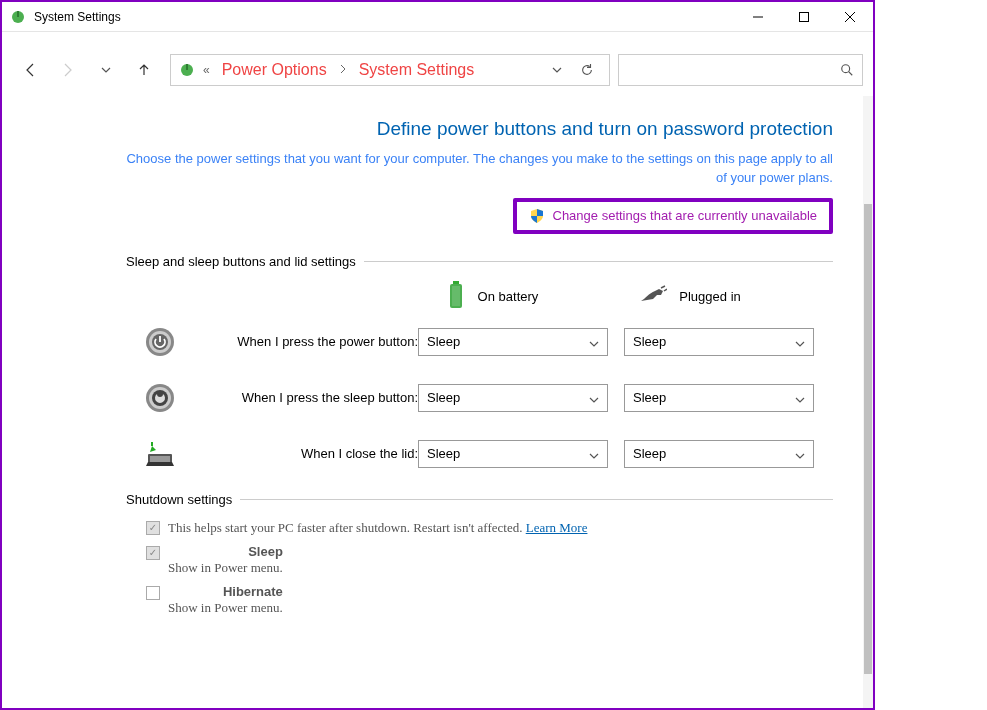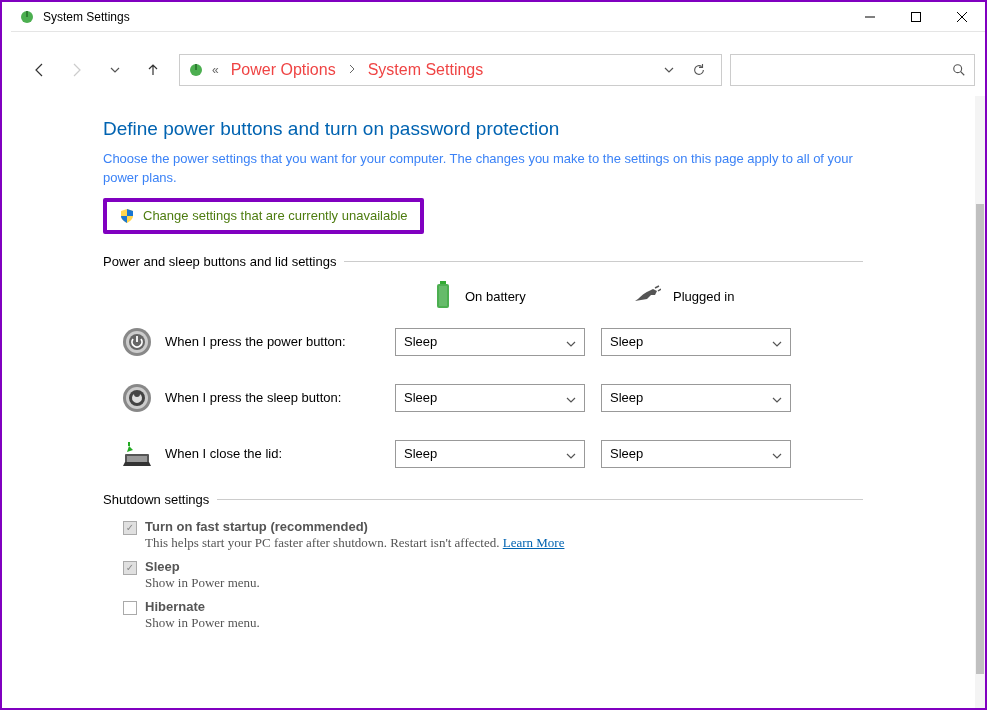--- a/index.html
+++ b/index.html
@@ -1,19 +1,19 @@
 <!DOCTYPE html>
 <html><head>
 <meta charset="utf-8">
 <style>
   * { box-sizing: border-box; }
   html, body { margin: 0; padding: 0; font-family: "Segoe UI", Arial, sans-serif; font-size: 12px; background: #fff; }
   .window {
-    width: 987px; height: 710px; border: 2px solid #8000c0; background: #fff;
-    display: flex; flex-direction: column; position: relative; overflow: hidden; padding-left: 9px;
+    width: 875px; height: 710px; border: 2px solid #8000c0; background: #fff;
+    display: flex; flex-direction: column; position: relative; overflow: hidden;
   }
   
   .titlebar {
     height: 30px; display: flex; align-items: center; justify-content: space-between;
     padding: 0 0 0 8px; border-bottom: 1px solid #e5e5e5;
   }
   .titlebar-left { display: flex; align-items: center; gap: 8px; }
   .titlebar-left .app-icon { width: 16px; height: 16px; display: inline-flex; }
   .titlebar-title { font-size: 12px; color: #000; }
   .win-controls { display: flex; }
@@ -42,33 +42,33 @@
     padding: 0 8px;
   }
   .search-icon { width: 14px; height: 14px; color: #555; }
 
   
   .content-wrap { flex: 1; position: relative; overflow: hidden; }
   .content { position: absolute; inset: 0; overflow-y: auto; padding: 8px 40px 20px 28px; }
   .scrollbar-track { position: absolute; right: 0; top: 0; width: 10px; height: 100%; background: #f4f4f4; }
   .scrollbar-thumb { position: absolute; right: 1px; top: 108px; width: 8px; height: 470px; background: #c0c0c0; border-radius: 0; }
 
-  .content-inner { margin-left: 64px; max-width: 760px; }
+  .content-inner { margin-left: 96px; max-width: 760px; text-align: right; }
 
   h1.page-heading {
     color: #0063B1; font-weight: 400; font-size: 19px; margin: 14px 0 10px 0;
   }
   .desc-text { font-size: 13px; color: #3b82f6; line-height: 1.45; margin: 0 0 8px 0; }
 
   .change-link-row {
     display: inline-flex; align-items: center; gap: 8px; border: 4px solid #8000c0; padding: 6px 12px; margin-top: 2px;
     border-radius: 2px;
   }
   .shield-icon { width: 16px; height: 16px; }
-  .change-link { color: #4d7c0f; font-size: 13px; }
+  .change-link { color: #a21caf; font-size: 13px; }
 
   .section { margin-top: 20px; }
   .section-header {
     display: flex; align-items: center; gap: 8px; margin-bottom: 12px;
   }
   .section-title { font-size: 13px; color: #000; white-space: nowrap; }
   .section-rule { flex: 1; height: 1px; background: #ccc; }
 
   .battery-header-row {
     display: flex; align-items: center; margin-bottom: 12px;
@@ -224,21 +224,21 @@
               <path d="M8 1 L14 3 L14 8 L8 8 Z" fill="#1976d2"></path>
               <path d="M8 8 L8 15 C8 15 2 12 2 8 L8 8 Z" fill="#1976d2"></path>
             </svg>
           </span>
           <span class="change-link">Change settings that are currently unavailable</span>
         </div>
 
         
         <div class="section">
           <div class="section-header">
-            <span class="section-title">Power and sleep buttons and lid settings</span>
+            <span class="section-title">Sleep and sleep buttons and lid settings</span>
             <span class="section-rule"></span>
           </div>
 
           <div class="battery-header-row">
             <div class="bh-spacer"></div>
             <div class="bh-col">
               <span>
                 <svg width="20" height="28" viewBox="0 0 20 28">
                     <rect x="7" y="0" width="6" height="3" fill="#3a3"></rect>
                     <rect x="4" y="3" width="12" height="24" rx="2" fill="#4caf50"></rect>
@@ -337,21 +337,20 @@
         <div class="section">
           <div class="section-header">
             <span class="section-title">Shutdown settings</span>
             <span class="section-rule"></span>
           </div>
 
           <div class="shutdown-list">
             <div class="check-item">
               <span class="checkbox">✓</span>
               <div class="check-content">
-                <div class="check-label">Turn on fast startup (recommended)</div>
                 <div class="check-desc">
                   <span>This helps start your PC faster after shutdown. Restart isn't affected.</span>
                   <a class="link-learn">Learn More</a>
                 </div>
               </div>
             </div>
 
             <div class="check-item" style="margin-top:8px;">
               <span class="checkbox">✓</span>
               <div class="check-content">

